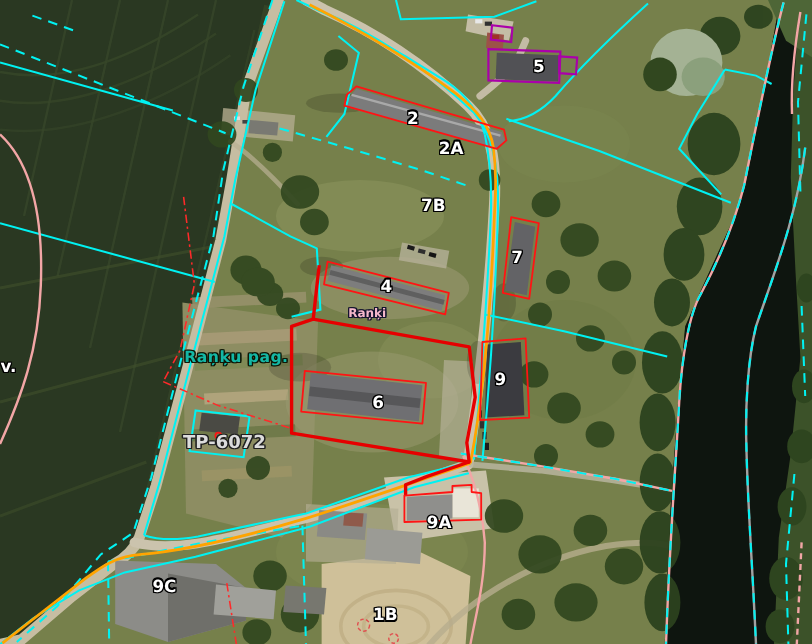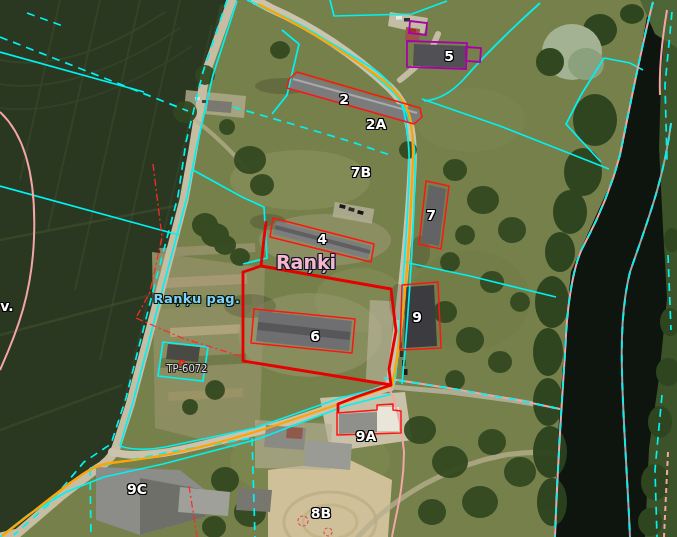--- a/index.html
+++ b/index.html
@@ -14,25 +14,25 @@
   .lp{stroke:var(--c-zone_pink,#f2a6a6);fill:none;stroke-width:2;}
   .lo{stroke:var(--c-road_axis,#ffa400);fill:none;stroke-width:2.3;}
   .lg{stroke:var(--c-river_axis,#a2a2a2);fill:none;stroke-width:2;}
   .lr{stroke:var(--c-selected_parcel,#e60000);fill:none;stroke-width:2.8;stroke-linejoin:round;}
   .lrb{stroke:var(--c-building_outline,#ff1414);fill:none;stroke-width:1.5;stroke-linejoin:round;}
   .lrd{stroke:#ff2a2a;fill:none;stroke-width:1.3;stroke-dasharray:7 3 2 3;}
   .lpu{stroke:var(--c-protected_purple,#aa00aa);fill:none;stroke-width:1.8;}
   .lbl{position:absolute;transform:translate(-50%,-50%);font-weight:bold;white-space:nowrap;line-height:1;}
   .num{color:var(--c-label_white,#fff);font-size:14px;
        text-shadow:-1px 0 #000,1px 0 #000,0 -1px #000,0 1px #000,-1px -1px #000,1px 1px #000,-1px 1px #000,1px -1px #000;}
-  .village{color:var(--c-label_pink,#f5b8cb);font-size:19px;
+  .village{color:var(--c-label_pink,#f5b8cb);font-size:10px;
        text-shadow:-1px 0 #14142e,1px 0 #14142e,0 -1px #14142e,0 1px #14142e,-1px -1px #14142e,1px 1px #14142e,-1px 1px #14142e,1px -1px #14142e;text-align:center;}
-  .parish{color:#7dd3fc;font-size:13px;letter-spacing:.4px;
+  .parish{color:#14b8a6;font-size:13px;letter-spacing:.4px;
        text-shadow:-1px 0 #101808,1px 0 #101808,0 -1px #101808,0 1px #101808,-1px -1px #101808,1px 1px #101808,-1px 1px #101808,1px -1px #101808;}
-  .tp{color:var(--c-label_gray,#dcdcdc);font-size:10px;font-weight:normal;
+  .tp{color:var(--c-label_gray,#dcdcdc);font-size:15px;font-weight:bold;
        text-shadow:-1px 0 #222,1px 0 #222,0 -1px #222,0 1px #222,-1px -1px #222,1px 1px #222,-1px 1px #222,1px -1px #222;}
 </style>
 </head>
 <body>
 
 <div class="stage">
 <svg width="677" height="537" viewBox="0 0 677 537">
   <defs>
     <clipPath id="fieldClip">
       <polygon points="0,0 232,0 205,75 193,150 184,200 158,300 130,405 114,452 88,472 55,500 16,535 0,537"></polygon>
@@ -290,20 +290,20 @@
 <div>
   <div class="lbl num" style="left:344px;top:99px">2</div>
   <div class="lbl num" style="left:376px;top:124px">2A</div>
   <div class="lbl num" style="left:361px;top:172px">7B</div>
   <div class="lbl num" style="left:322px;top:239px">4</div>
   <div class="lbl num" style="left:449px;top:56px">5</div>
   <div class="lbl num" style="left:315px;top:336px">6</div>
   <div class="lbl num" style="left:431px;top:215px">7</div>
   <div class="lbl num" style="left:417px;top:317px">9</div>
   <div class="lbl num" style="left:366px;top:436px">9A</div>
-  <div class="lbl num" style="left:321px;top:513px">8B</div>
+  <div class="lbl num" style="left:321px;top:513px">1B</div>
   <div class="lbl num" style="left:137px;top:489px">9C</div>
   <div class="lbl village" style="left:306px;top:262px">Raņķi</div>
   <div class="lbl parish" style="left:197px;top:298px">Raņķu pag.</div>
   <div class="lbl tp" style="left:187px;top:369px">TP-6072</div>
   <div class="lbl num" style="left:7px;top:306px">v.</div>
 </div>
 </div>
 
 </body></html>

